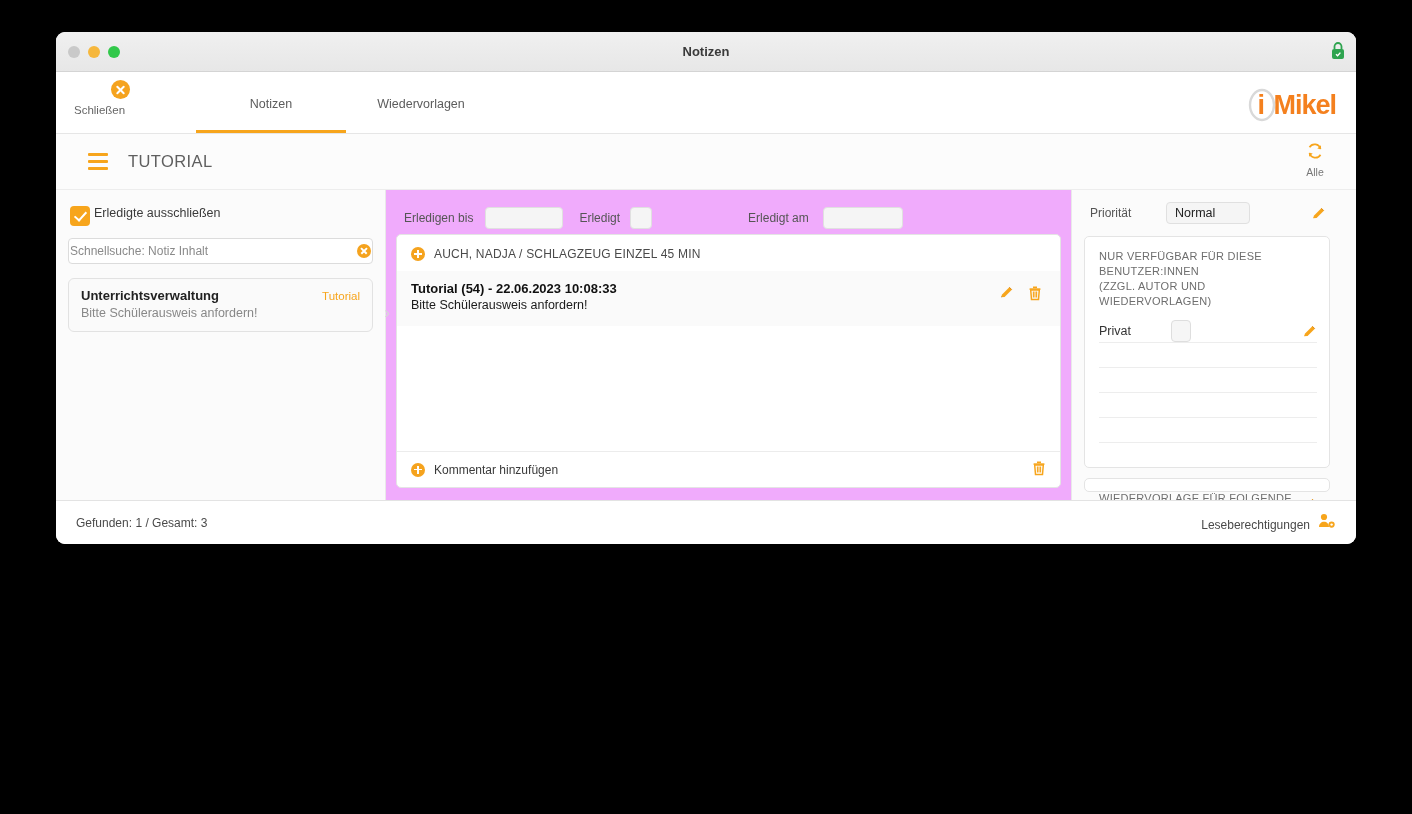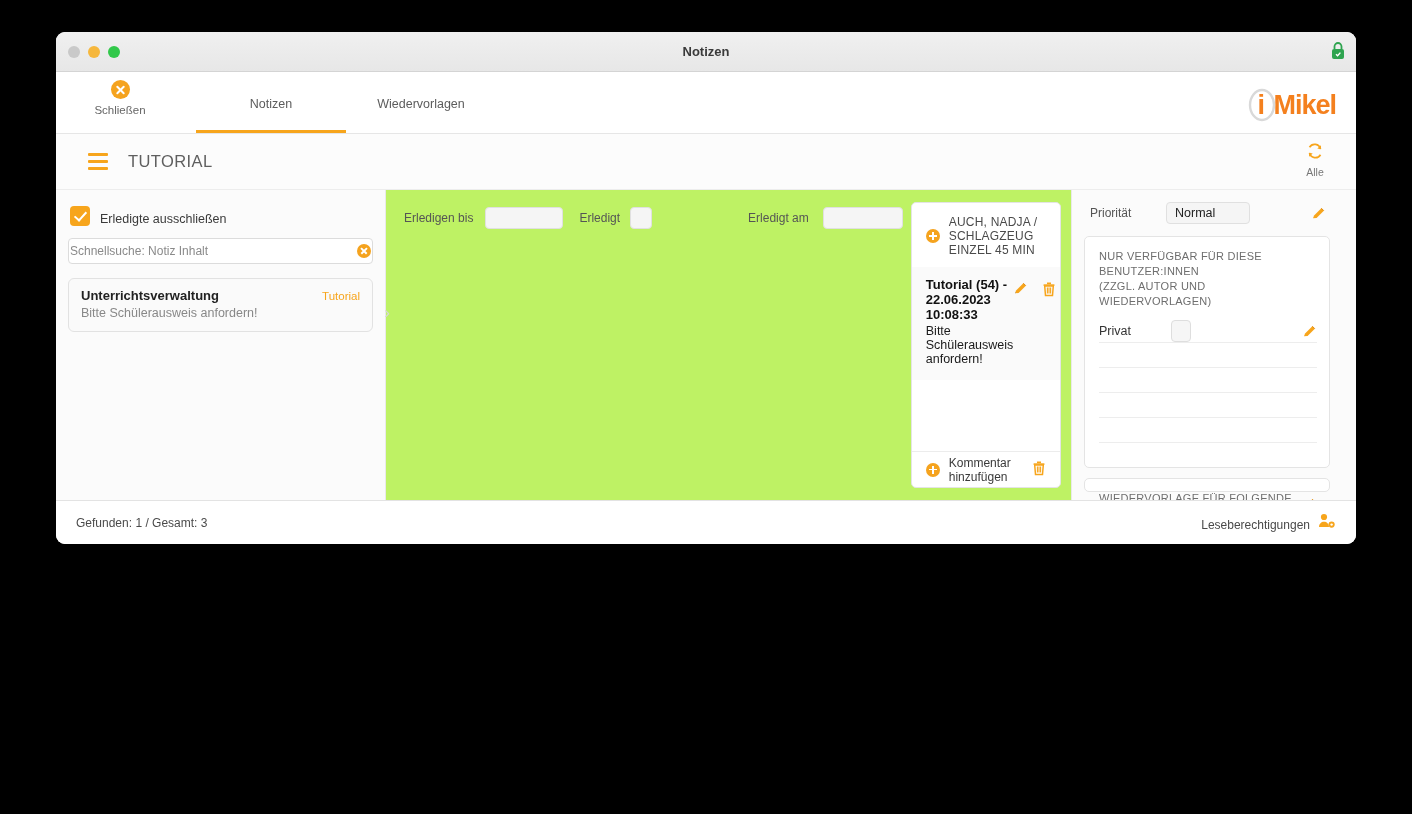--- a/index.html
+++ b/index.html
@@ -51,21 +51,21 @@
     height: 62px;
     background: #ffffff;
     border-bottom: 1px solid #e6e6e6;
     position: relative;
     flex: 0 0 62px;
     display: flex;
     align-items: flex-start;
   }
   .close-btn {
     position: absolute; left: 18px; top: 8px;
-    width: 92px; text-align: center;
+    width: 92px; text-align: left;
     cursor: pointer;
   }
   .close-circle {
     width: 19px; height: 19px; border-radius: 50%;
     background: #f5a31e; margin: 0 auto 5px;
     position: relative;
   }
   .close-circle::before, .close-circle::after {
     content: ""; position: absolute;
     left: 4px; top: 8.6px; width: 11px; height: 2px;
@@ -135,21 +135,21 @@
   }
 
   
   .left {
     width: 330px;
     background: #fbfbfb;
     border-right: 1px solid #e9e9e9;
     padding: 14px 12px 0 12px;
     position: relative;
   }
-  .check-row { display: flex; align-items: flex-end; gap: 10px; margin: 2px 0 12px 2px; }
+  .check-row { display: flex; align-items: flex-start; gap: 4px; margin: 2px 0 12px 2px; }
   .checkbox-on {
     width: 20px; height: 20px; border-radius: 4px;
     background: #f7a51c; position: relative;
   }
   .checkbox-on::after {
     content: ""; position: absolute;
     left: 6.5px; top: 3px; width: 5px; height: 10px;
     border: solid #fff; border-width: 0 2px 2px 0;
     transform: rotate(42deg);
   }
@@ -194,23 +194,23 @@
   .note-card .tag { font-size: 11.5px; color: #f7a51c; }
   .note-card .sub { font-size: 12.5px; color: #888; margin-top: 3px; }
   .chev {
     position: absolute; right: -18px; top: 24px;
     color: #d8d8d8; font-size: 17px;
   }
 
   
   .center {
     flex: 1;
-    background: #bef264;
+    background: #f0abfc;
     padding: 12px 10px 12px 10px;
-    display: flex; flex-direction: row;
+    display: flex; flex-direction: column;
     min-width: 0;
   }
   .fieldbar {
     height: 32px; display: flex; align-items: center;
     padding: 0 8px; gap: 0;
   }
   .field-label { font-size: 12px; color: #555; }
   .field-input {
     height: 22px; border: 1px solid #e0e0e0;
     border-radius: 4px; background: #f5f5f5;

